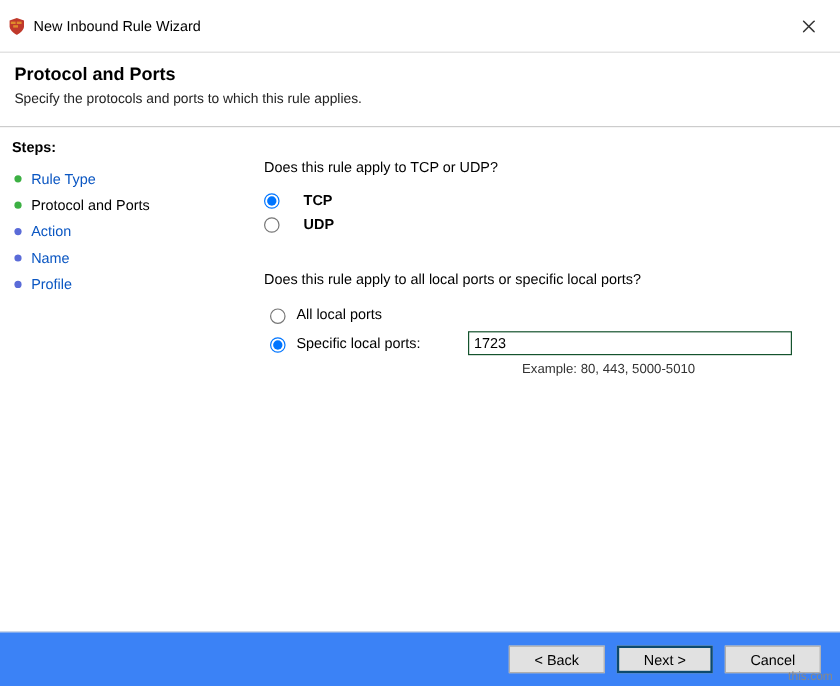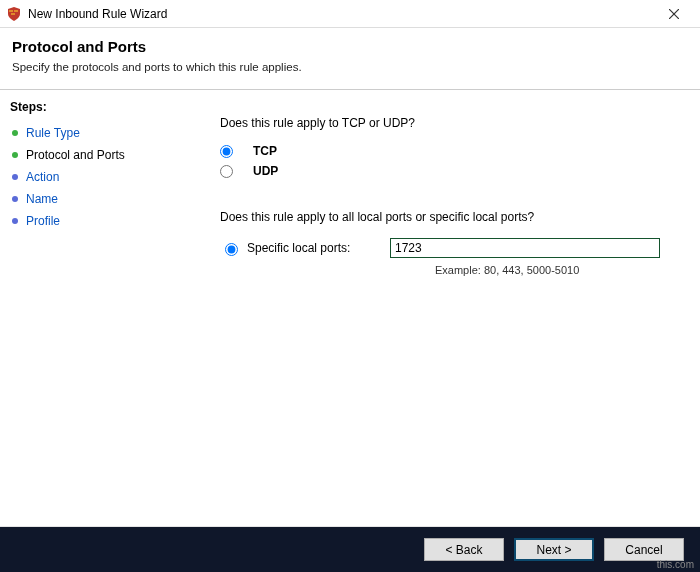--- a/index.html
+++ b/index.html
@@ -8,21 +8,21 @@
     font-family: "Segoe UI", Tahoma, sans-serif;
     font-size: 12px;
     background: #fff;
     color: #000;
     width: 700px;
     height: 572px;
     position: relative;
     overflow: hidden;
   }
   .titlebar {
-    height: 28px;
+    height: 44px;
     border-bottom: 1px solid #ddd;
     display: flex;
     align-items: center;
     padding: 0 6px;
     background: #fff;
   }
   .titlebar .app-icon {
     width: 16px; height: 16px;
     margin-right: 6px;
     display: flex; align-items: center; justify-content: center;
@@ -118,21 +118,21 @@
   .footer {
     position: absolute;
     bottom: 0; left: 0; right: 0;
     height: 46px;
     display:flex;
     align-items:center;
     justify-content:flex-end;
     padding: 0 16px;
     gap: 10px;
     border-top: 1px solid #e5e5e5;
-    background:#0f172a;
+    background:#3b82f6;
   }
   .footer button {
     min-width: 80px;
     height: 23px;
     font-size: 12px;
     font-family: inherit;
     background: #e1e1e1;
     border: 1px solid #adadad;
     cursor: pointer;
   }
@@ -234,20 +234,26 @@
       <label for="r-tcp">TCP</label>
     </div>
     <div class="radio-row">
       <input type="radio" name="proto" id="r-udp" style="">
       <label for="r-udp">UDP</label>
     </div>
 
     <div class="port-block">
       <div class="question">Does this rule apply to all local ports or specific local ports?</div>
 
+      <div class="port-row">
+        <div class="left">
+          <input type="radio" name="ports" id="r-all" style="">
+          <label for="r-all">All local ports</label>
+        </div>
+      </div>
 
       <div class="port-row">
         <div class="left">
           <input type="radio" name="ports" id="r-spec" checked="" style="">
           <label for="r-spec">Specific local ports:</label>
         </div>
         <input type="text" class="port-input" value="1723" style="">
       </div>
 
       <div class="example">Example: 80, 443, 5000-5010</div>

